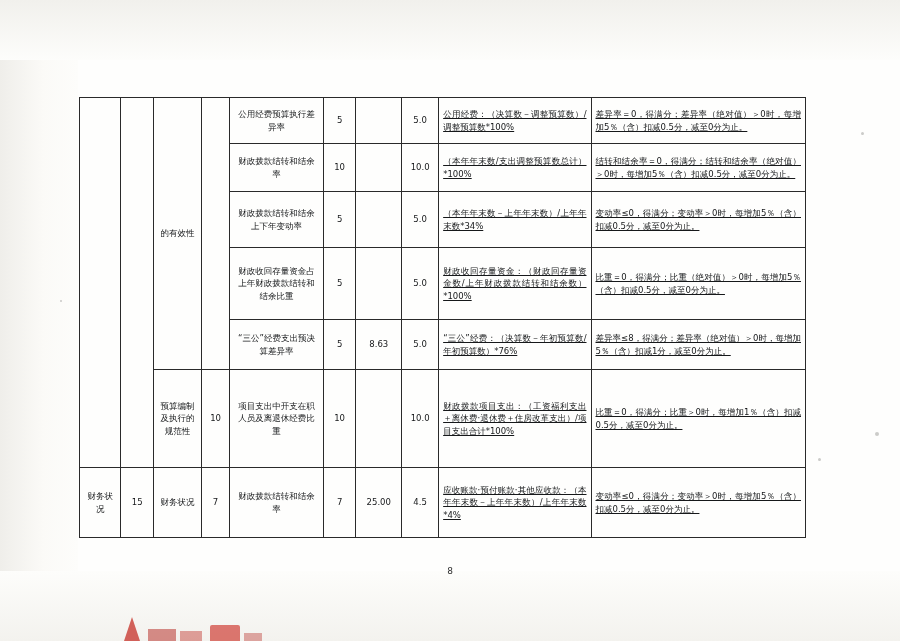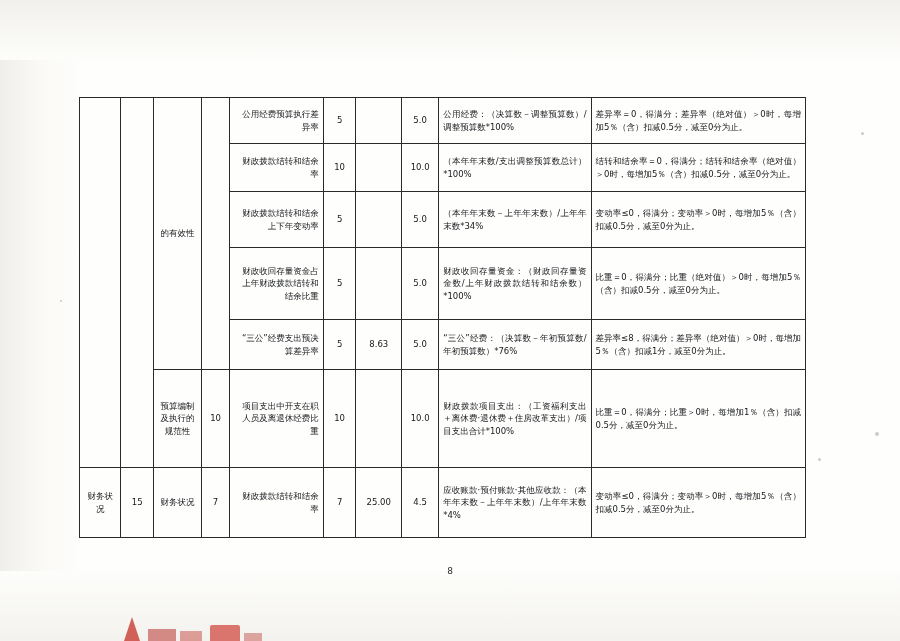--- a/index.html
+++ b/index.html
@@ -43,22 +43,22 @@
   table.doc td{
     border:1px solid #2a2a2a;
     vertical-align:middle;
     padding:3px 4px;
     font-size:8.5px;
     line-height:1.45;
     color:#16181a;
     font-family:"DejaVu Sans","Liberation Sans",sans-serif;
   }
   td.c{text-align:center;}
-  td.l{text-align:right;}
-  td.j{text-align:justify;text-align-last:left;}
+  td.l{text-align:center;}
+  td.j{text-align:justify;text-align-last:left;text-decoration:underline;}
   .w-cat{width:38px;}
   .w-catscore{width:30px;}
   .w-sub{width:44px;}
   .w-subscore{width:26px;}
   .w-ind{width:86px;}
   .w-indscore{width:30px;}
   .w-val{width:42px;}
   .w-score{width:34px;}
   .w-formula{width:140px;}
   .w-rule{width:197px;}

